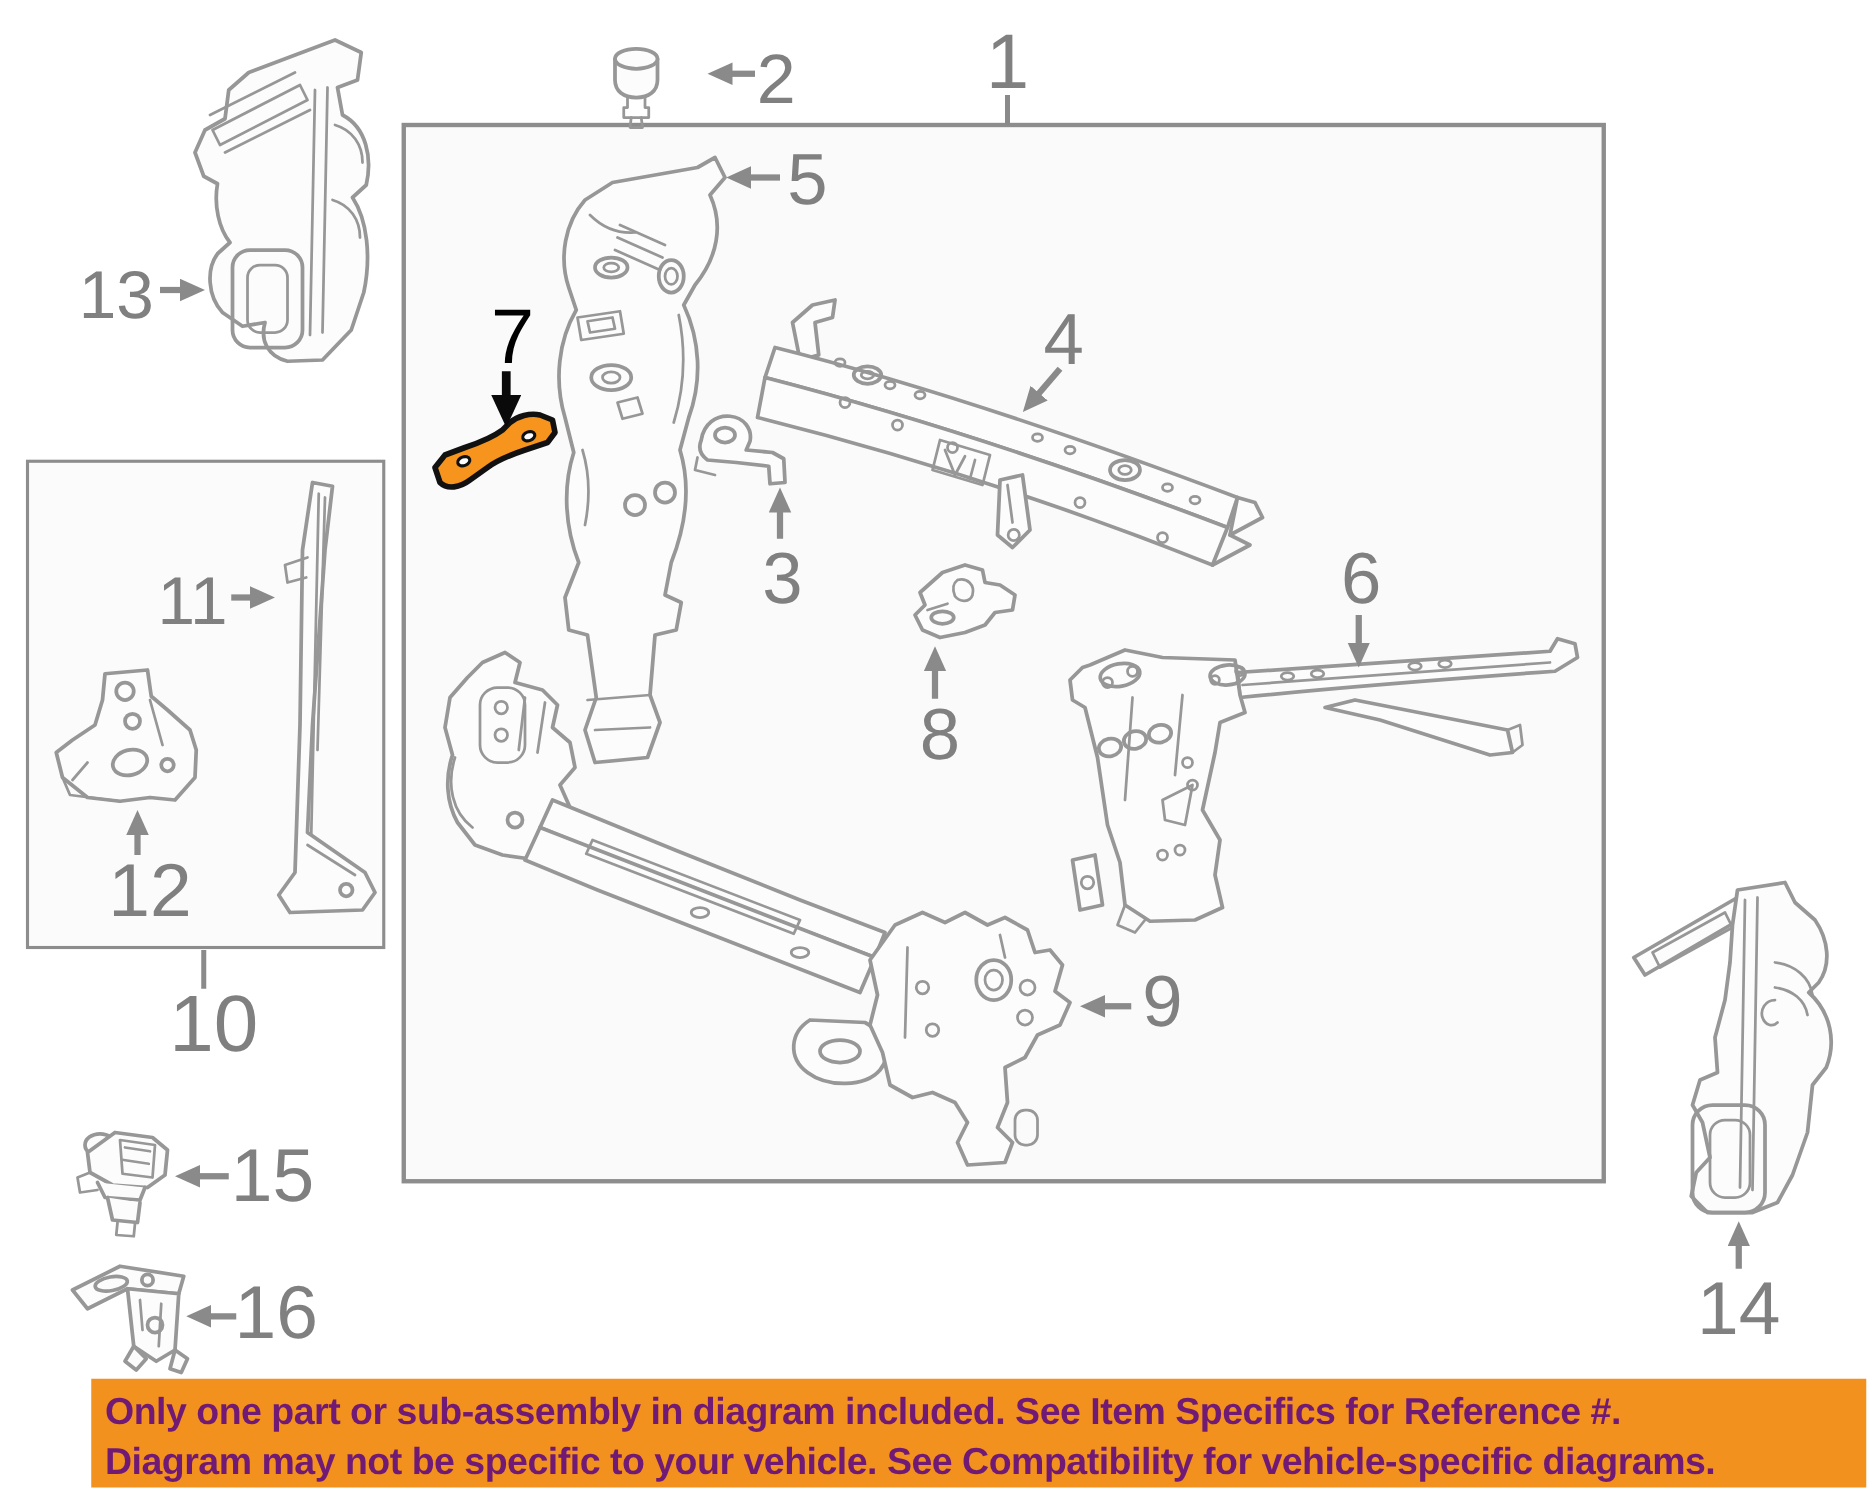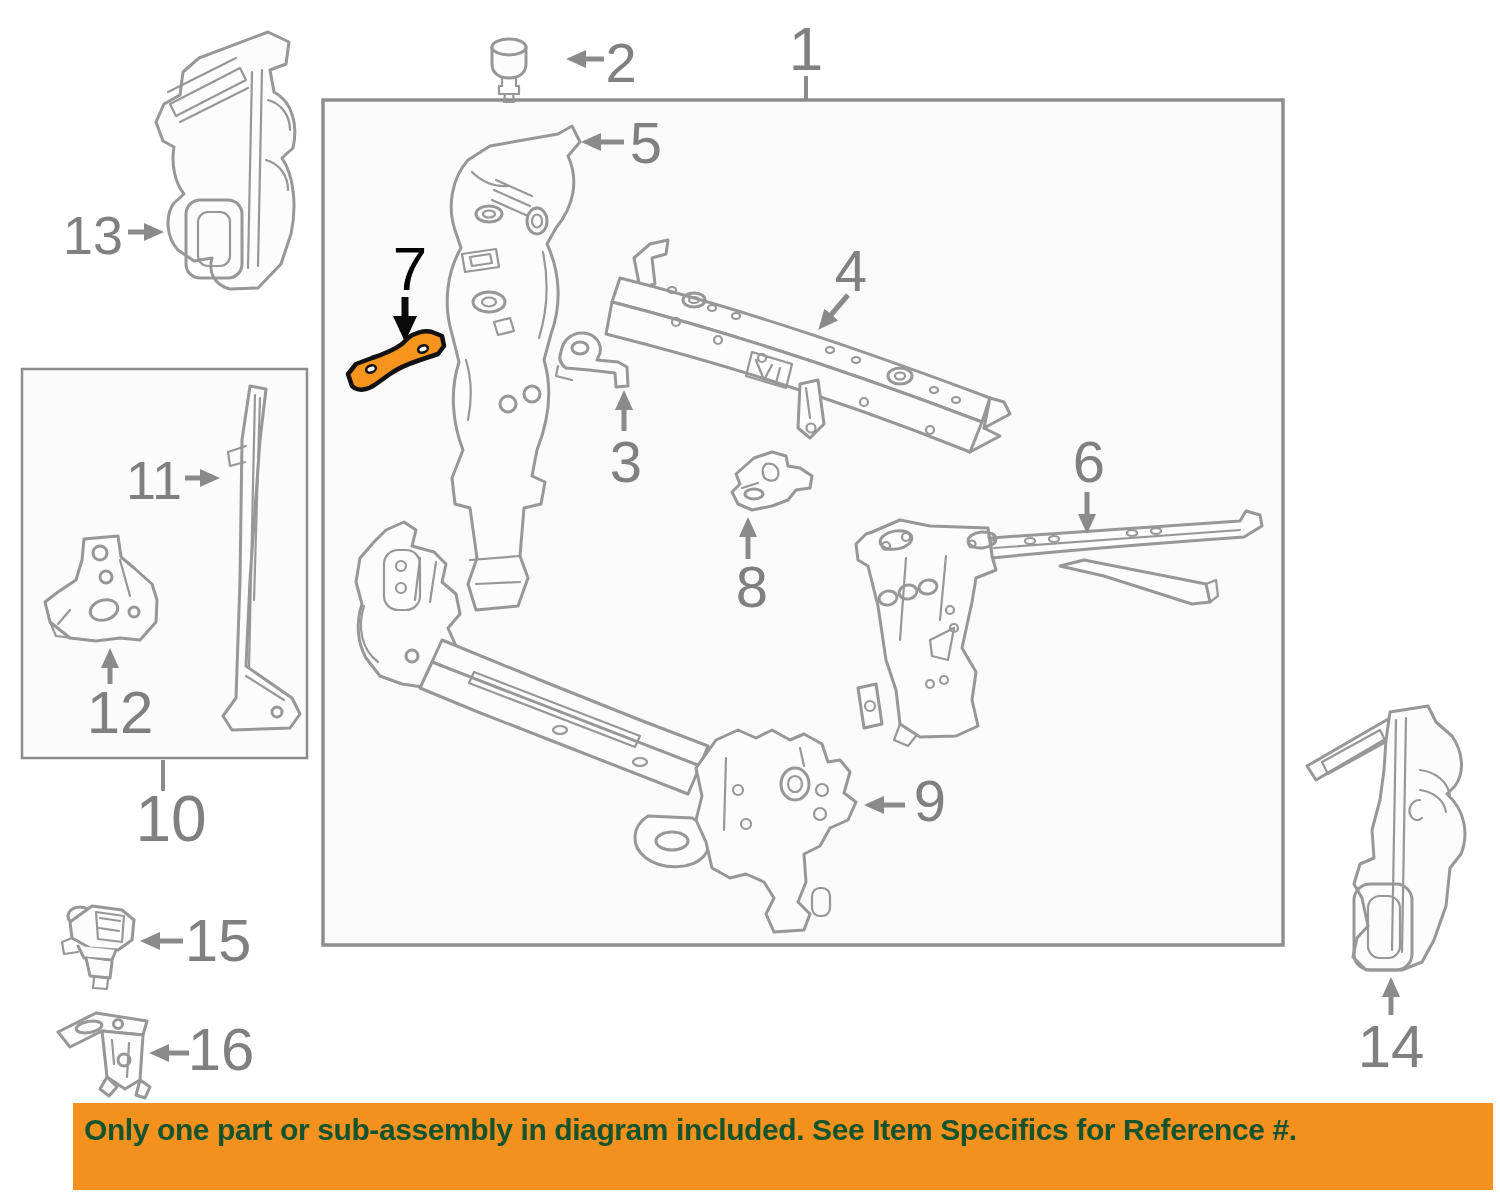--- a/index.html
+++ b/index.html
@@ -8,21 +8,21 @@
   svg{position:absolute;left:0;top:0;}
   .art{fill:#FCFCFC;stroke:#979797;stroke-width:3;stroke-linejoin:round;stroke-linecap:round;}
   .art .ln{fill:none;}
   .art .th{fill:none;stroke-width:2.2;}
   .callout{fill:#808080;font-family:"Liberation Sans",sans-serif;text-anchor:middle;}
   .callout.black{fill:#000000;}
   .arrow{stroke:#8a8a8a;stroke-width:5;fill:none;}
   .arrow.black{stroke:#0a0a0a;stroke-width:7;}
   .plainline{stroke:#8a8a8a;stroke-width:4;fill:none;}
   .banner{position:absolute;left:73px;top:1103px;width:1420px;height:87px;background:#F2911D;
-          color:#14532d;box-sizing:border-box;padding:7px 8px 0 11px;
+          color:#701a75;box-sizing:border-box;padding:7px 8px 0 11px;
           font-weight:bold;font-size:30px;line-height:40px;letter-spacing:-0.4px;white-space:nowrap;}
 </style>
 </head>
 <body>
 
 <div class="stage">
 <svg width="1500" height="1197" viewBox="0 0 1500 1197">
   <defs>
     <marker id="ahg" markerUnits="userSpaceOnUse" markerWidth="22" markerHeight="20" refX="2" refY="9" orient="auto">
       <path d="M0,0 L20,9 L0,18 Z" fill="#8a8a8a"></path>
@@ -270,14 +270,15 @@
   <text class="callout" x="154" y="499" font-size="54">11</text>
   <text class="callout" x="120" y="733" font-size="60">12</text>
   <text class="callout" x="171" y="841" font-size="64">10</text>
   <text class="callout" x="218" y="961" font-size="60">15</text>
   <text class="callout" x="221" y="1070" font-size="60">16</text>
   <text class="callout" x="1391" y="1067" font-size="60">14</text>
 </svg>
 
   <div class="banner">
     <div>Only one part or sub-assembly in diagram included. See Item Specifics for Reference #.</div>
+    <div>Diagram may not be specific to your vehicle. See Compatibility for vehicle-specific diagrams.</div>
   </div>
 </div>
 
 </body></html>

